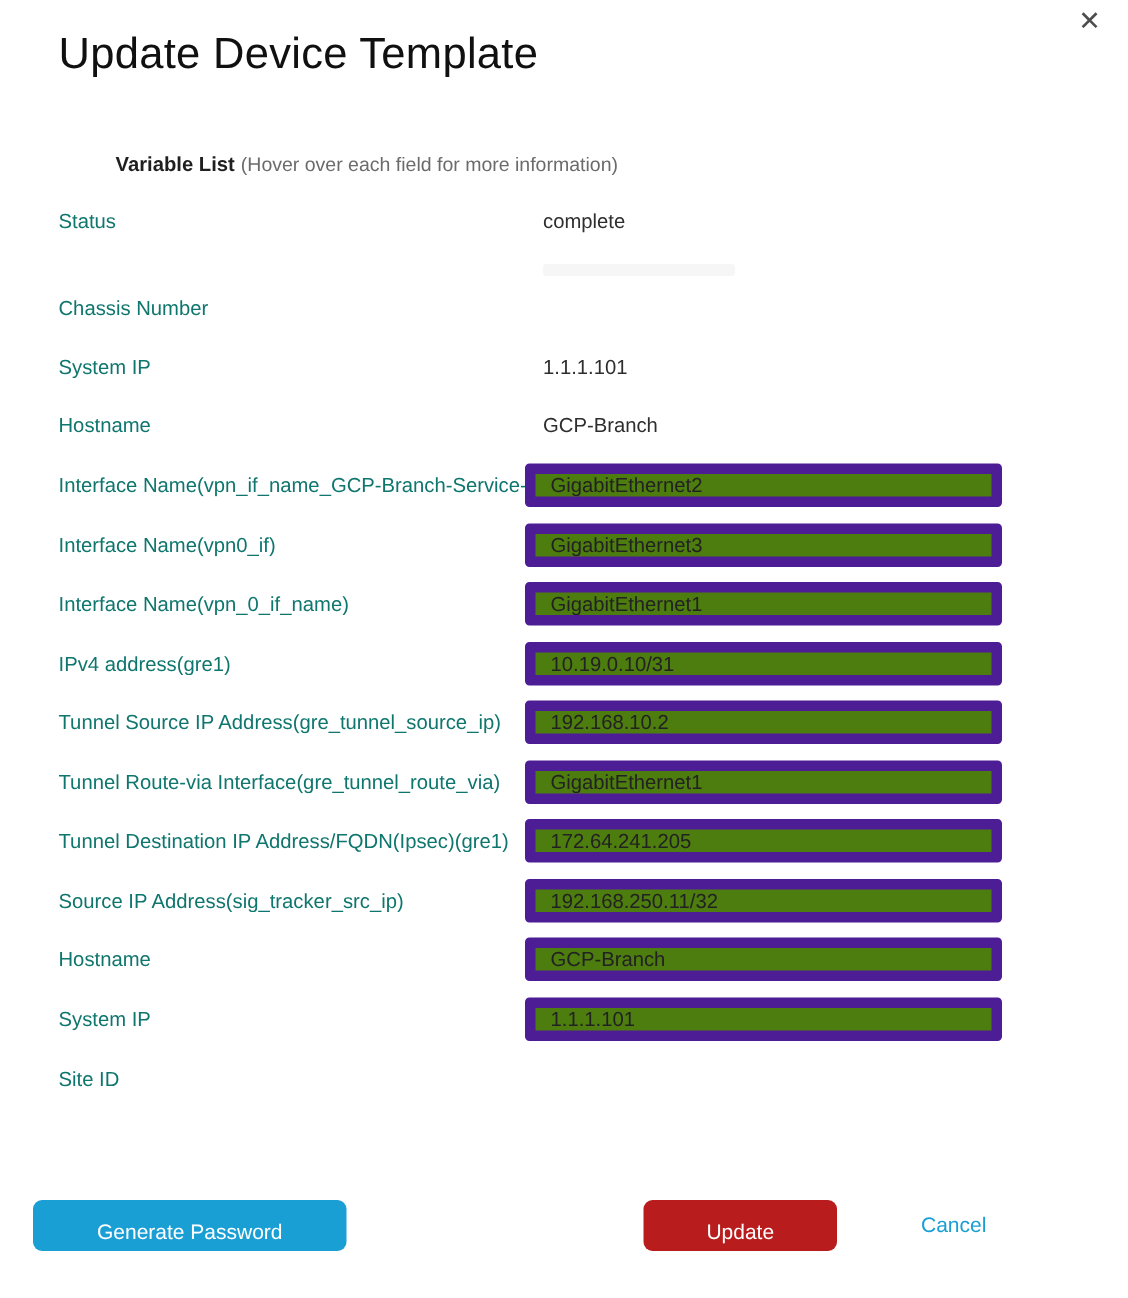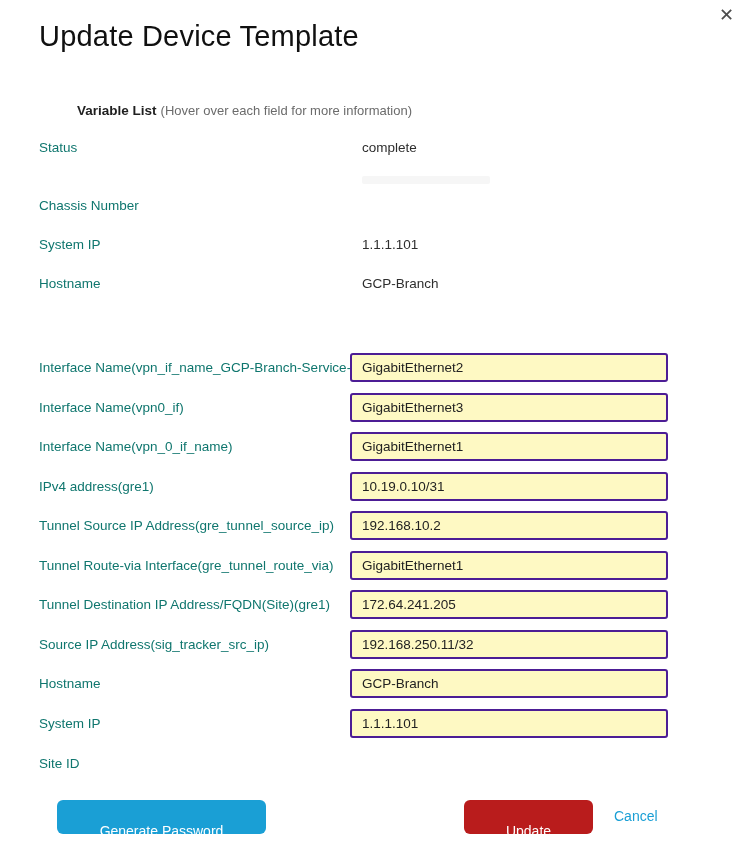--- a/index.html
+++ b/index.html
@@ -37,40 +37,39 @@
   .row .label {
     flex: none; width: 311px;
     font-size: 13.5px; color: #0f766e;
     white-space: nowrap; overflow: hidden;
   }
   .static-row { height: 16px; }
   .static-row .value {
     font-size: 13.5px; color: #2e2e2e;
     margin-left: 12px; white-space: nowrap;
   }
-  .input-row { height: 29px; margin-top: 44px; }
+  .input-row { height: 29px; }
   .input-row input {
     flex: 1; height: 29px; width: 318px;
-    border: 2px solid #4c1d95; border-radius: 3px;
+    border: 7px solid #4c1d95; border-radius: 3px;
     padding: 0 10px;
     font-family: inherit; font-size: 13.5px; color: #222;
-    background: #fef9c3; outline: none;
+    background: #4d7c0f; outline: none;
   }
   .faint-artifact {
     position: absolute; top: 176px; left: 362px;
     width: 128px; height: 8px;
     background: #f6f6f6; border-radius: 2px;
   }
   .btn {
     position: absolute; top: 800px; height: 34px;
     border: none; border-radius: 6px;
     color: #fff; font-size: 14px; font-family: inherit;
     cursor: pointer; line-height: 34px;
-    padding: 14px;
-    margin-left: 35px;
+    padding: 4px;
   }
   .btn-generate { left: 22px; width: 209px; }
   .btn-update { left: 429px; width: 129px; }
   .link-cancel {
     position: absolute; top: 808px; left: 614px;
     background: none; border: none;
     font-size: 14px; font-family: inherit;
     cursor: pointer; white-space: nowrap;
   }
 </style>
@@ -133,21 +132,21 @@
     <span class="label">Tunnel Source IP Address(gre_tunnel_source_ip)</span>
     <input type="text" value="192.168.10.2" style="">
   </div>
 
   <div class="row input-row" style="top:507px">
     <span class="label">Tunnel Route-via Interface(gre_tunnel_route_via)</span>
     <input type="text" value="GigabitEthernet1" style="">
   </div>
 
   <div class="row input-row" style="top:546px">
-    <span class="label">Tunnel Destination IP Address/FQDN(Site)(gre1)</span>
+    <span class="label">Tunnel Destination IP Address/FQDN(Ipsec)(gre1)</span>
     <input type="text" value="172.64.241.205" style="">
   </div>
 
   <div class="row input-row" style="top:586px">
     <span class="label">Source IP Address(sig_tracker_src_ip)</span>
     <input type="text" value="192.168.250.11/32" style="">
   </div>
 
   <div class="row input-row" style="top:625px">
     <span class="label">Hostname</span>

